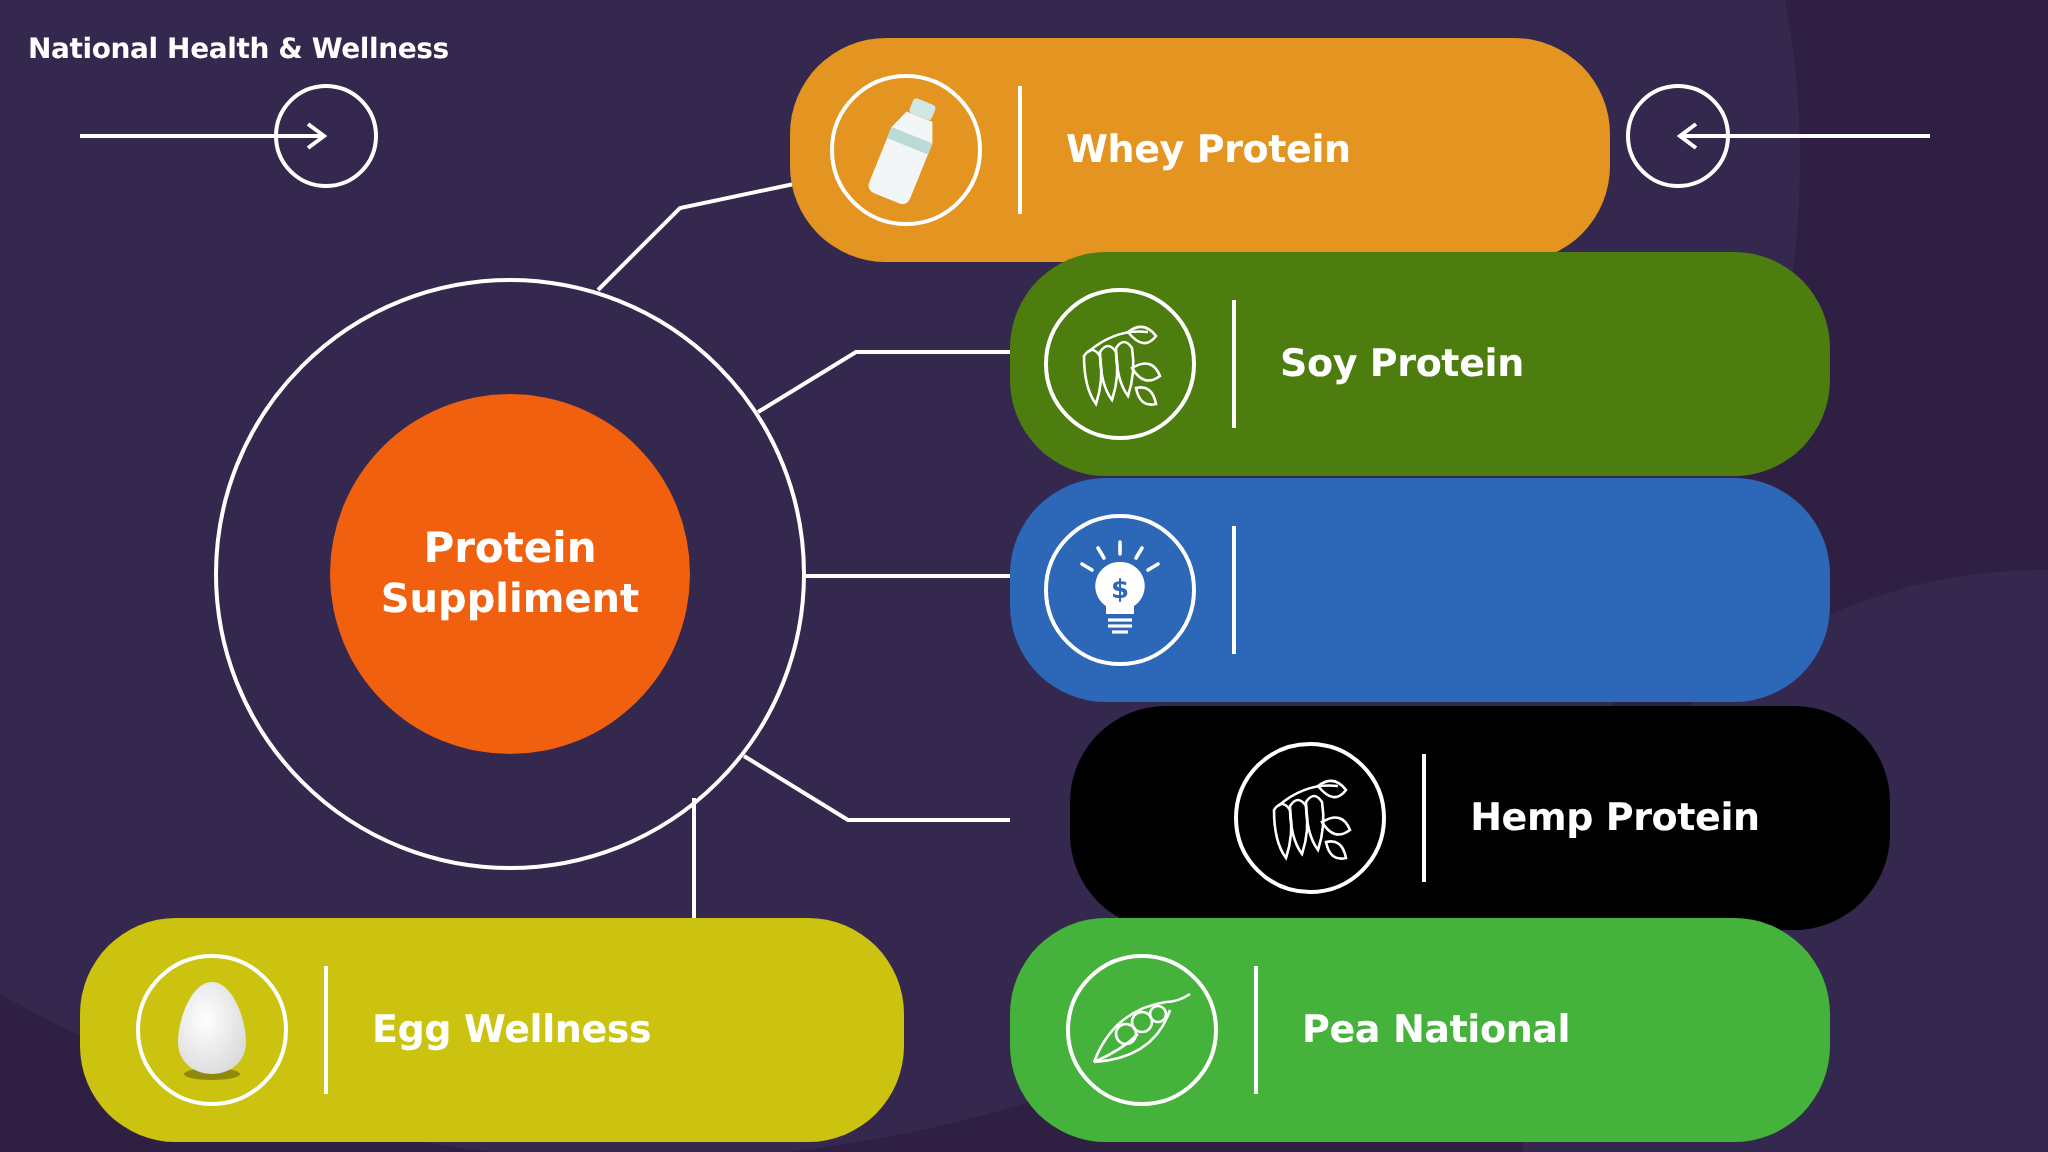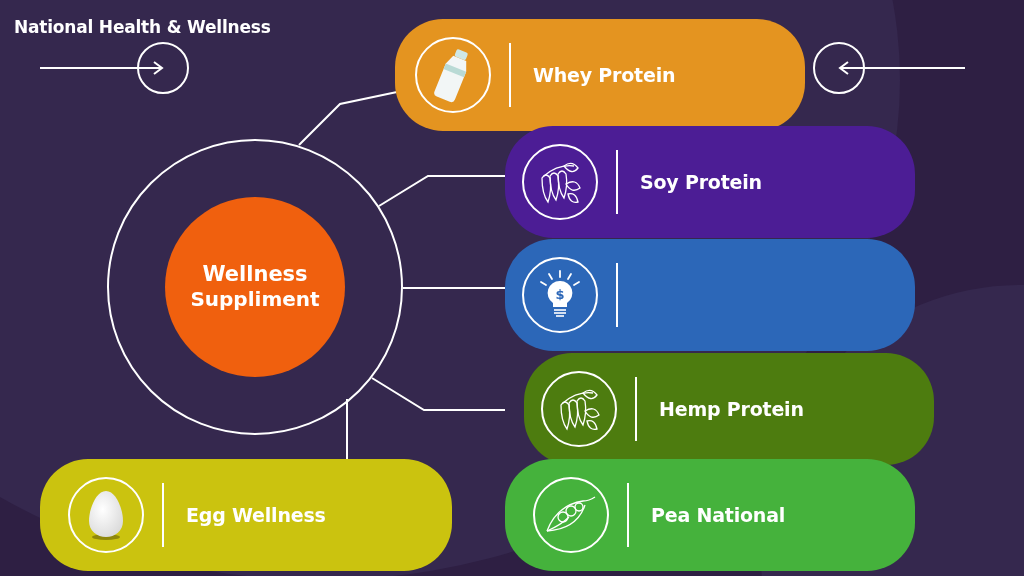--- a/index.html
+++ b/index.html
@@ -1,19 +1,19 @@
 <!DOCTYPE html>
 <html><head>
 <meta charset="utf-8">
 <style>
   html, body { margin:0; padding:0; }
   body { width:1024px; height:576px; overflow:hidden; background:#2e1f43; position:relative; font-family:"DejaVu Sans", sans-serif; }
   .bg-blob1 { position:absolute; left:-260px; top:-420px; width:1160px; height:1000px; border-radius:50%; background:#35284e; }
   .bg-blob2 { position:absolute; left:760px; top:285px; width:520px; height:520px; border-radius:50%; background:#35284e; }
-  .title { position:absolute; left:14px; top:17px; color:#fff; font-weight:bold; font-size:17px; letter-spacing:-0.2px; }
+  .title { position:absolute; left:14px; top:17px; color:#fff; font-weight:bold; font-size:14px; letter-spacing:-0.2px; }
   .arrow-circle { position:absolute; width:52px; height:52px; border:2px solid #fff; border-radius:50%; box-sizing:border-box; }
   .arrow-line { position:absolute; height:2px; background:#fff; }
   svg.lines { position:absolute; left:0; top:0; }
   .hub { position:absolute; left:165px; top:197px; width:180px; height:180px; border-radius:50%; background:#f0600e; display:flex; flex-direction:column; align-items:center; justify-content:center; color:#fff; }
   .hub-bold { font-weight:bold; font-size:21px; line-height:24px; }
   .hub-reg { font-size:20px; line-height:26px;font-weight:bold; }
   .pill { position:absolute; height:112px; border-radius:48px; display:flex; align-items:center; box-sizing:border-box; }
   .pill .icon-circle { width:76px; height:76px; border:2px solid #fff; border-radius:50%; box-sizing:border-box; display:flex; align-items:center; justify-content:center; margin-left:22px; flex:none; }
   .pill .divider { width:2px; height:64px; background:#fff; margin-left:18px; flex:none; }
   .pill .label { color:#fff; font-weight:bold; font-size:19px; margin-left:22px; letter-spacing:-0.2px; }
@@ -41,39 +41,39 @@
 <svg class="lines" width="1024" height="576">
   <circle cx="255" cy="287" r="147" fill="none" stroke="#fff" stroke-width="2"></circle>
   <polyline points="299,145 340,104 397,92" fill="none" stroke="#fff" stroke-width="2"></polyline>
   <polyline points="379,206 428,176 505,176" fill="none" stroke="#fff" stroke-width="2"></polyline>
   <line x1="403" y1="288" x2="505" y2="288" stroke="#fff" stroke-width="2"></line>
   <polyline points="372,378 424,410 505,410" fill="none" stroke="#fff" stroke-width="2"></polyline>
   <line x1="347" y1="399" x2="347" y2="459" stroke="#fff" stroke-width="2"></line>
 </svg>
 
 <div class="hub">
-  <div class="hub-bold">Wellness</div>
+  <div class="hub-bold">Protein</div>
   <div class="hub-reg">Suppliment</div>
 </div>
 
 <div class="pill" style="left:395px;top:19px;width:410px;background:#e49420;">
   <div class="icon-circle" style="margin-left:20px;">
     <svg width="40" height="56" viewBox="0 0 40 56">
       <g transform="rotate(22 20 28)">
         <rect x="14" y="2" width="12" height="8" rx="2" fill="#cfe8e6"></rect>
         <path d="M13,10 h14 l4,10 v30 a4,4 0 0 1 -4,4 h-14 a4,4 0 0 1 -4,-4 v-30 z" fill="#f2f6f6"></path>
         <path d="M9,20 h22 v6 h-22 z" fill="#b9dad5"></path>
       </g>
     </svg>
   </div>
   <div class="divider"></div>
   <div class="label">Whey Protein</div>
 </div>
 
-<div class="pill" style="left:505px;top:126px;width:410px;background:#4c1d95;">
+<div class="pill" style="left:505px;top:126px;width:410px;background:#4d7c0f;">
   <div class="icon-circle" style="margin-left:17px;">
     <svg width="52" height="52" viewBox="0 0 52 52" fill="none" stroke="#fff" stroke-width="1.3">
       <path d="M8,22 q4,-6 8,0 q2,12 -2,24 q-6,-8 -6,-24z"></path>
       <path d="M16,20 q4,-6 8,0 q2,12 -2,24 q-6,-8 -6,-24z"></path>
       <path d="M24,18 q4,-6 8,0 q2,12 -2,24 q-6,-8 -6,-24z"></path>
       <path d="M30,10 q8,-6 14,2 q-6,8 -14,-2z"></path>
       <path d="M32,28 q10,-6 14,4 q-8,6 -14,-4z"></path>
       <path d="M34,38 q8,-2 10,8 q-8,2 -10,-8z"></path>
       <path d="M10,20 q14,-12 30,-10"></path>
     </svg>
@@ -97,21 +97,21 @@
           <line x1="17" y1="41" x2="29" y2="41"></line>
           <line x1="17" y1="44" x2="29" y2="44"></line>
           <line x1="19" y1="47" x2="27" y2="47"></line>
         </g>
       <text x="23" y="30" text-anchor="middle" font-size="13" font-weight="bold" fill="#2c67b8" font-family="DejaVu Sans, sans-serif">$</text>
     </svg>
   </div>
   <div class="divider"></div>
 </div>
 
-<div class="pill" style="left:524px;top:353px;width:410px;background:#4d7c0f;">
+<div class="pill" style="left:535px;top:353px;width:410px;background:#000000;justify-content:center;">
   <div class="icon-circle" style="margin-left:17px;">
     <svg width="52" height="52" viewBox="0 0 52 52" fill="none" stroke="#fff" stroke-width="1.3">
       <path d="M8,22 q4,-6 8,0 q2,12 -2,24 q-6,-8 -6,-24z"></path>
       <path d="M16,20 q4,-6 8,0 q2,12 -2,24 q-6,-8 -6,-24z"></path>
       <path d="M24,18 q4,-6 8,0 q2,12 -2,24 q-6,-8 -6,-24z"></path>
       <path d="M30,10 q8,-6 14,2 q-6,8 -14,-2z"></path>
       <path d="M32,28 q10,-6 14,4 q-8,6 -14,-4z"></path>
       <path d="M34,38 q8,-2 10,8 q-8,2 -10,-8z"></path>
       <path d="M10,20 q14,-12 30,-10"></path>
     </svg>

